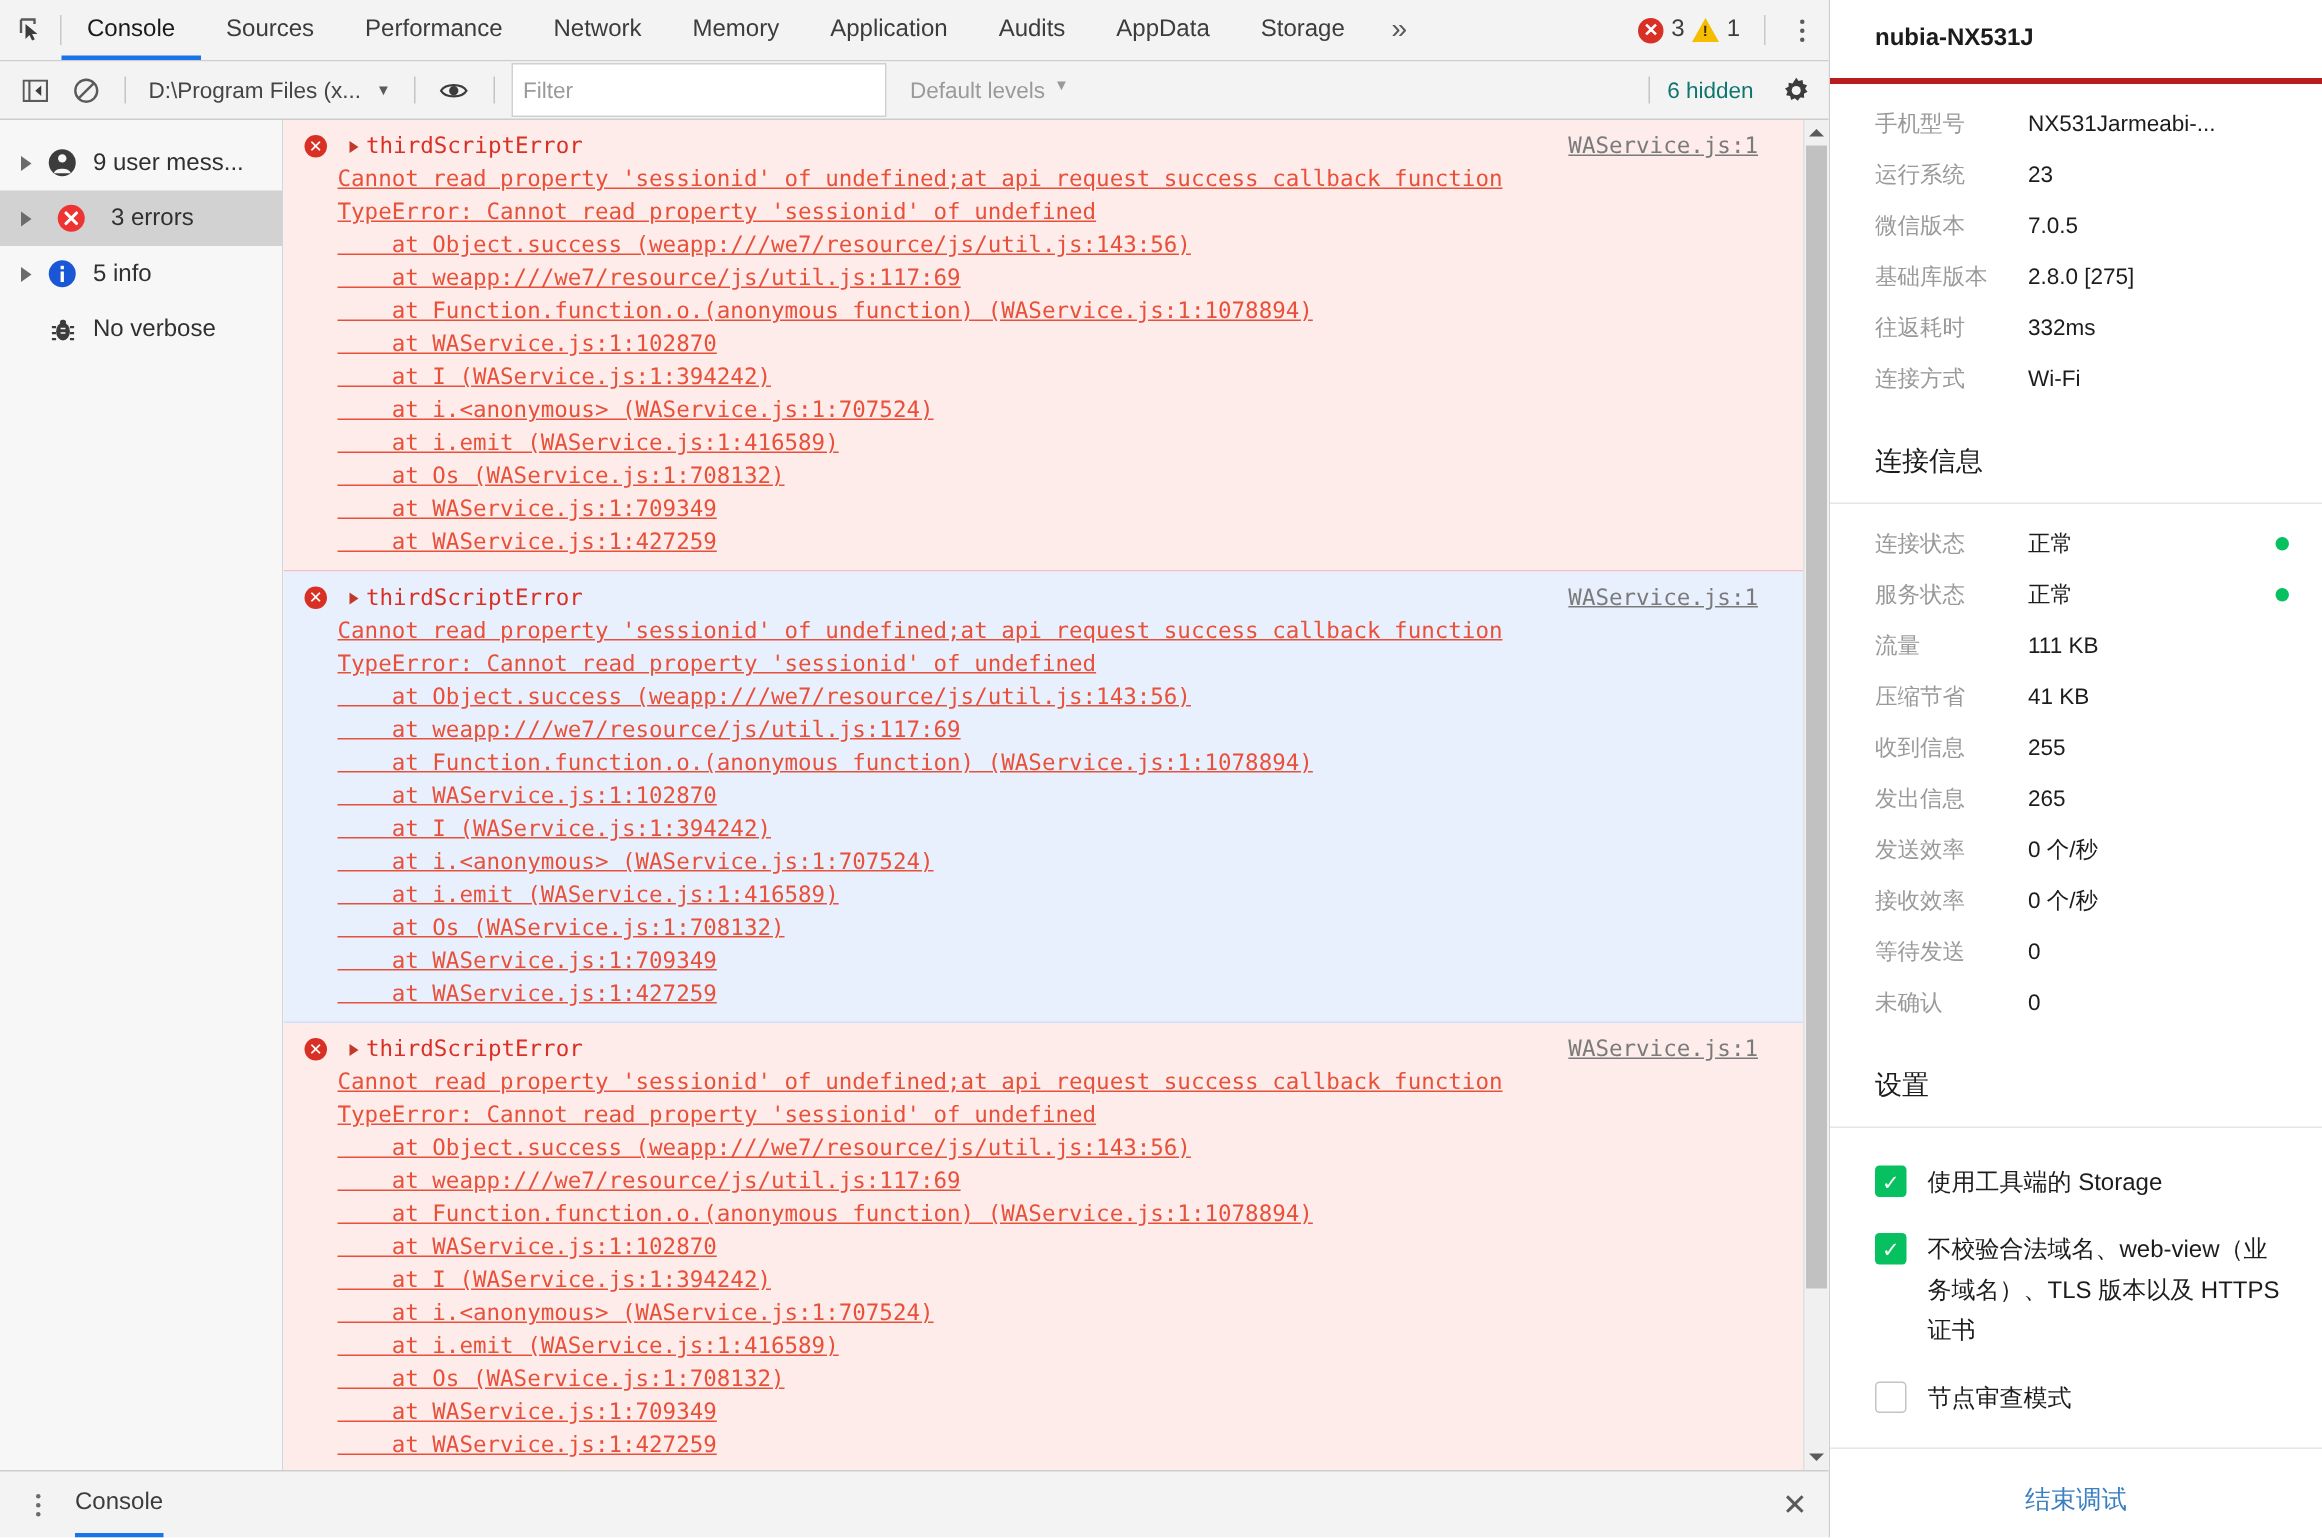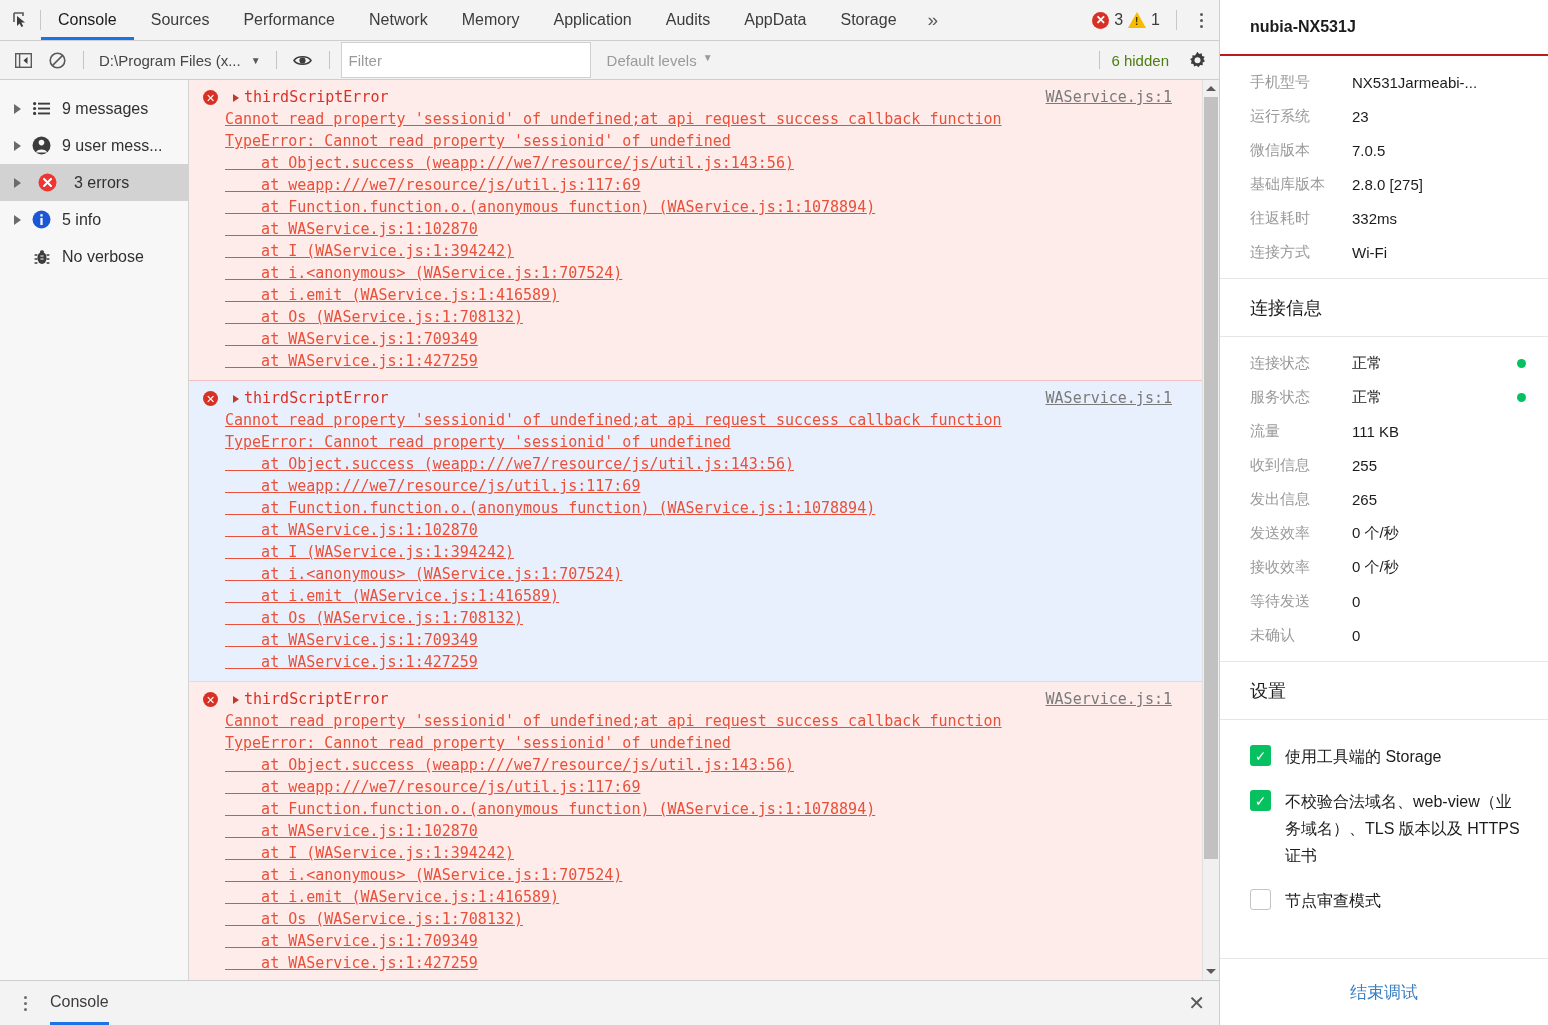--- a/index.html
+++ b/index.html
@@ -48,21 +48,21 @@
   .tsep { width: 1px; height: 18px; background: #c4c4c4; margin: 0 7px; }
   .ctx-select { display: flex; align-items: center; gap: 10px; font-size: 15px; color: #454545;
                 padding: 0 4px; white-space: nowrap; }
   .ctx-select .caret { font-size: 10px; color: #5a5a5a; }
   .filter-input { flex: 1; height: 36px; background: #fff; border: 1px solid #d0d0d0;
                   font-size: 15px; color: #9a9a9a; padding: 0 7px; display: flex; align-items: center;
                   max-width: 250px; }
   .levels { font-size: 15px; color: #9a9a9a; padding: 0 12px; display: flex; gap: 6px; }
   .levels .caret { font-size: 10px; }
   .tb-spacer { flex: 1; }
-  .hidden-count { font-size: 15px; color: #4d7c0f; padding-right: 10px; }
+  .hidden-count { font-size: 15px; color: #0f766e; padding-right: 10px; }
   .gear { width: 28px; display: flex; align-items: center; justify-content: center; }
 
   
   .dbody { flex: 1; display: flex; min-height: 0; }
   .side { width: 189px; flex: 0 0 189px; background: #f7f7f7; border-right: 1px solid #d4d4d4;
           padding-top: 10px; }
   .side-row { height: 37px; display: flex; align-items: center; padding-left: 14px; gap: 10px;
               font-size: 16px; color: #303030; }
   .side-row.sel { background: #d2d2d2; gap: 16px; }
   .tri { width: 0; height: 0; border-left: 7px solid #6b6b6b; border-top: 5px solid transparent;
@@ -106,21 +106,21 @@
   .dtab { font-size: 16px; color: #3c3c3c; margin-left: 14px; position: relative;
           padding-bottom: 13px; padding-top: 11px; }
   .dtab::after { content: ""; position: absolute; left: 0; right: 0; bottom: -1px; height: 3px;
                  background: #1a73e8; }
   .dclose { margin-left: auto; font-size: 20px; color: #5a5a5a; }
 
   
   .rpanel { width: 328px; flex: 0 0 328px; height: 1025px; background: #fff;
             display: flex; flex-direction: column; font-size: 15px; overflow: hidden; }
   .rtitle { height: 56px; flex: 0 0 56px; display: flex; align-items: center; padding-left: 30px;
-            font-weight: bold; font-size: 16px; color: #1c1c1c; border-bottom: 2px solid #b91c1c; }
+            font-weight: bold; font-size: 16px; color: #1c1c1c; border-bottom: 4px solid #b91c1c; }
   .rsect-head { height: 58px; flex: 0 0 58px; display: flex; align-items: center; padding-left: 30px;
                 font-size: 18px; color: #1c1c1c; border-bottom: 1px solid #e6e6e6; }
   .rlist { padding: 9px 0 9px 0; }
   .rrow { height: 34px; display: flex; align-items: center; padding: 0 22px 0 30px; }
   .rkey { width: 102px; flex: 0 0 102px; color: #9a9a9a; }
   .rval { flex: 1; color: #1c1c1c; }
   .dot { width: 9px; height: 9px; border-radius: 50%; background: #07c160; flex: 0 0 9px; }
   .rsep { height: 1px; background: #e6e6e6; }
   .chk-list { padding: 14px 0 10px 0; }
   .chk-row { display: flex; align-items: flex-start; padding: 9px 26px 9px 30px; gap: 14px; }
@@ -218,34 +218,20 @@
         </svg>
       </div>
     </div>
 
     <div class="dbody">
 
       <div class="side">
         <div class="side-row">
           <span class="tri"></span>
           <span class="sicon">
-            <svg width="17" height="13" viewBox="0 0 17 13">
-              <circle cx="1.6" cy="1.6" r="1.6" fill="#3c3c3c"></circle>
-                <rect x="5" y="0.7" width="12" height="1.9" fill="#3c3c3c"></rect>
-              <circle cx="1.6" cy="6.5" r="1.6" fill="#3c3c3c"></circle>
-                <rect x="5" y="5.6" width="12" height="1.9" fill="#3c3c3c"></rect>
-              <circle cx="1.6" cy="11.4" r="1.6" fill="#3c3c3c"></circle>
-                <rect x="5" y="10.5" width="12" height="1.9" fill="#3c3c3c"></rect>
-            </svg>
-          </span>
-          <span>9 messages</span>
-        </div>
-        <div class="side-row">
-          <span class="tri"></span>
-          <span class="sicon">
             <svg width="19" height="19" viewBox="0 0 19 19">
               <circle cx="9.5" cy="9.5" r="9" fill="#3c3c3c"></circle>
               <circle cx="9.5" cy="6.6" r="2.8" fill="#f7f7f7"></circle>
               <path d="M3.9 16.5 C4.8 12.6, 14.2 12.6, 15.1 16.5 Z" fill="#f7f7f7"></path>
             </svg>
           </span>
           <span>9 user mess...</span>
         </div>
         <div class="side-row sel">
           <span class="tri"></span>
@@ -417,20 +403,24 @@
       <div class="rrow">
         <span class="rkey">服务状态</span>
         <span class="rval">正常</span>
         <span class="dot"></span>
       </div>
       <div class="rrow">
         <span class="rkey">流量</span>
         <span class="rval">111 KB</span>
       </div>
       <div class="rrow">
+        <span class="rkey">压缩节省</span>
+        <span class="rval">41 KB</span>
+      </div>
+      <div class="rrow">
         <span class="rkey">收到信息</span>
         <span class="rval">255</span>
       </div>
       <div class="rrow">
         <span class="rkey">发出信息</span>
         <span class="rval">265</span>
       </div>
       <div class="rrow">
         <span class="rkey">发送效率</span>
         <span class="rval">0 个/秒</span>

